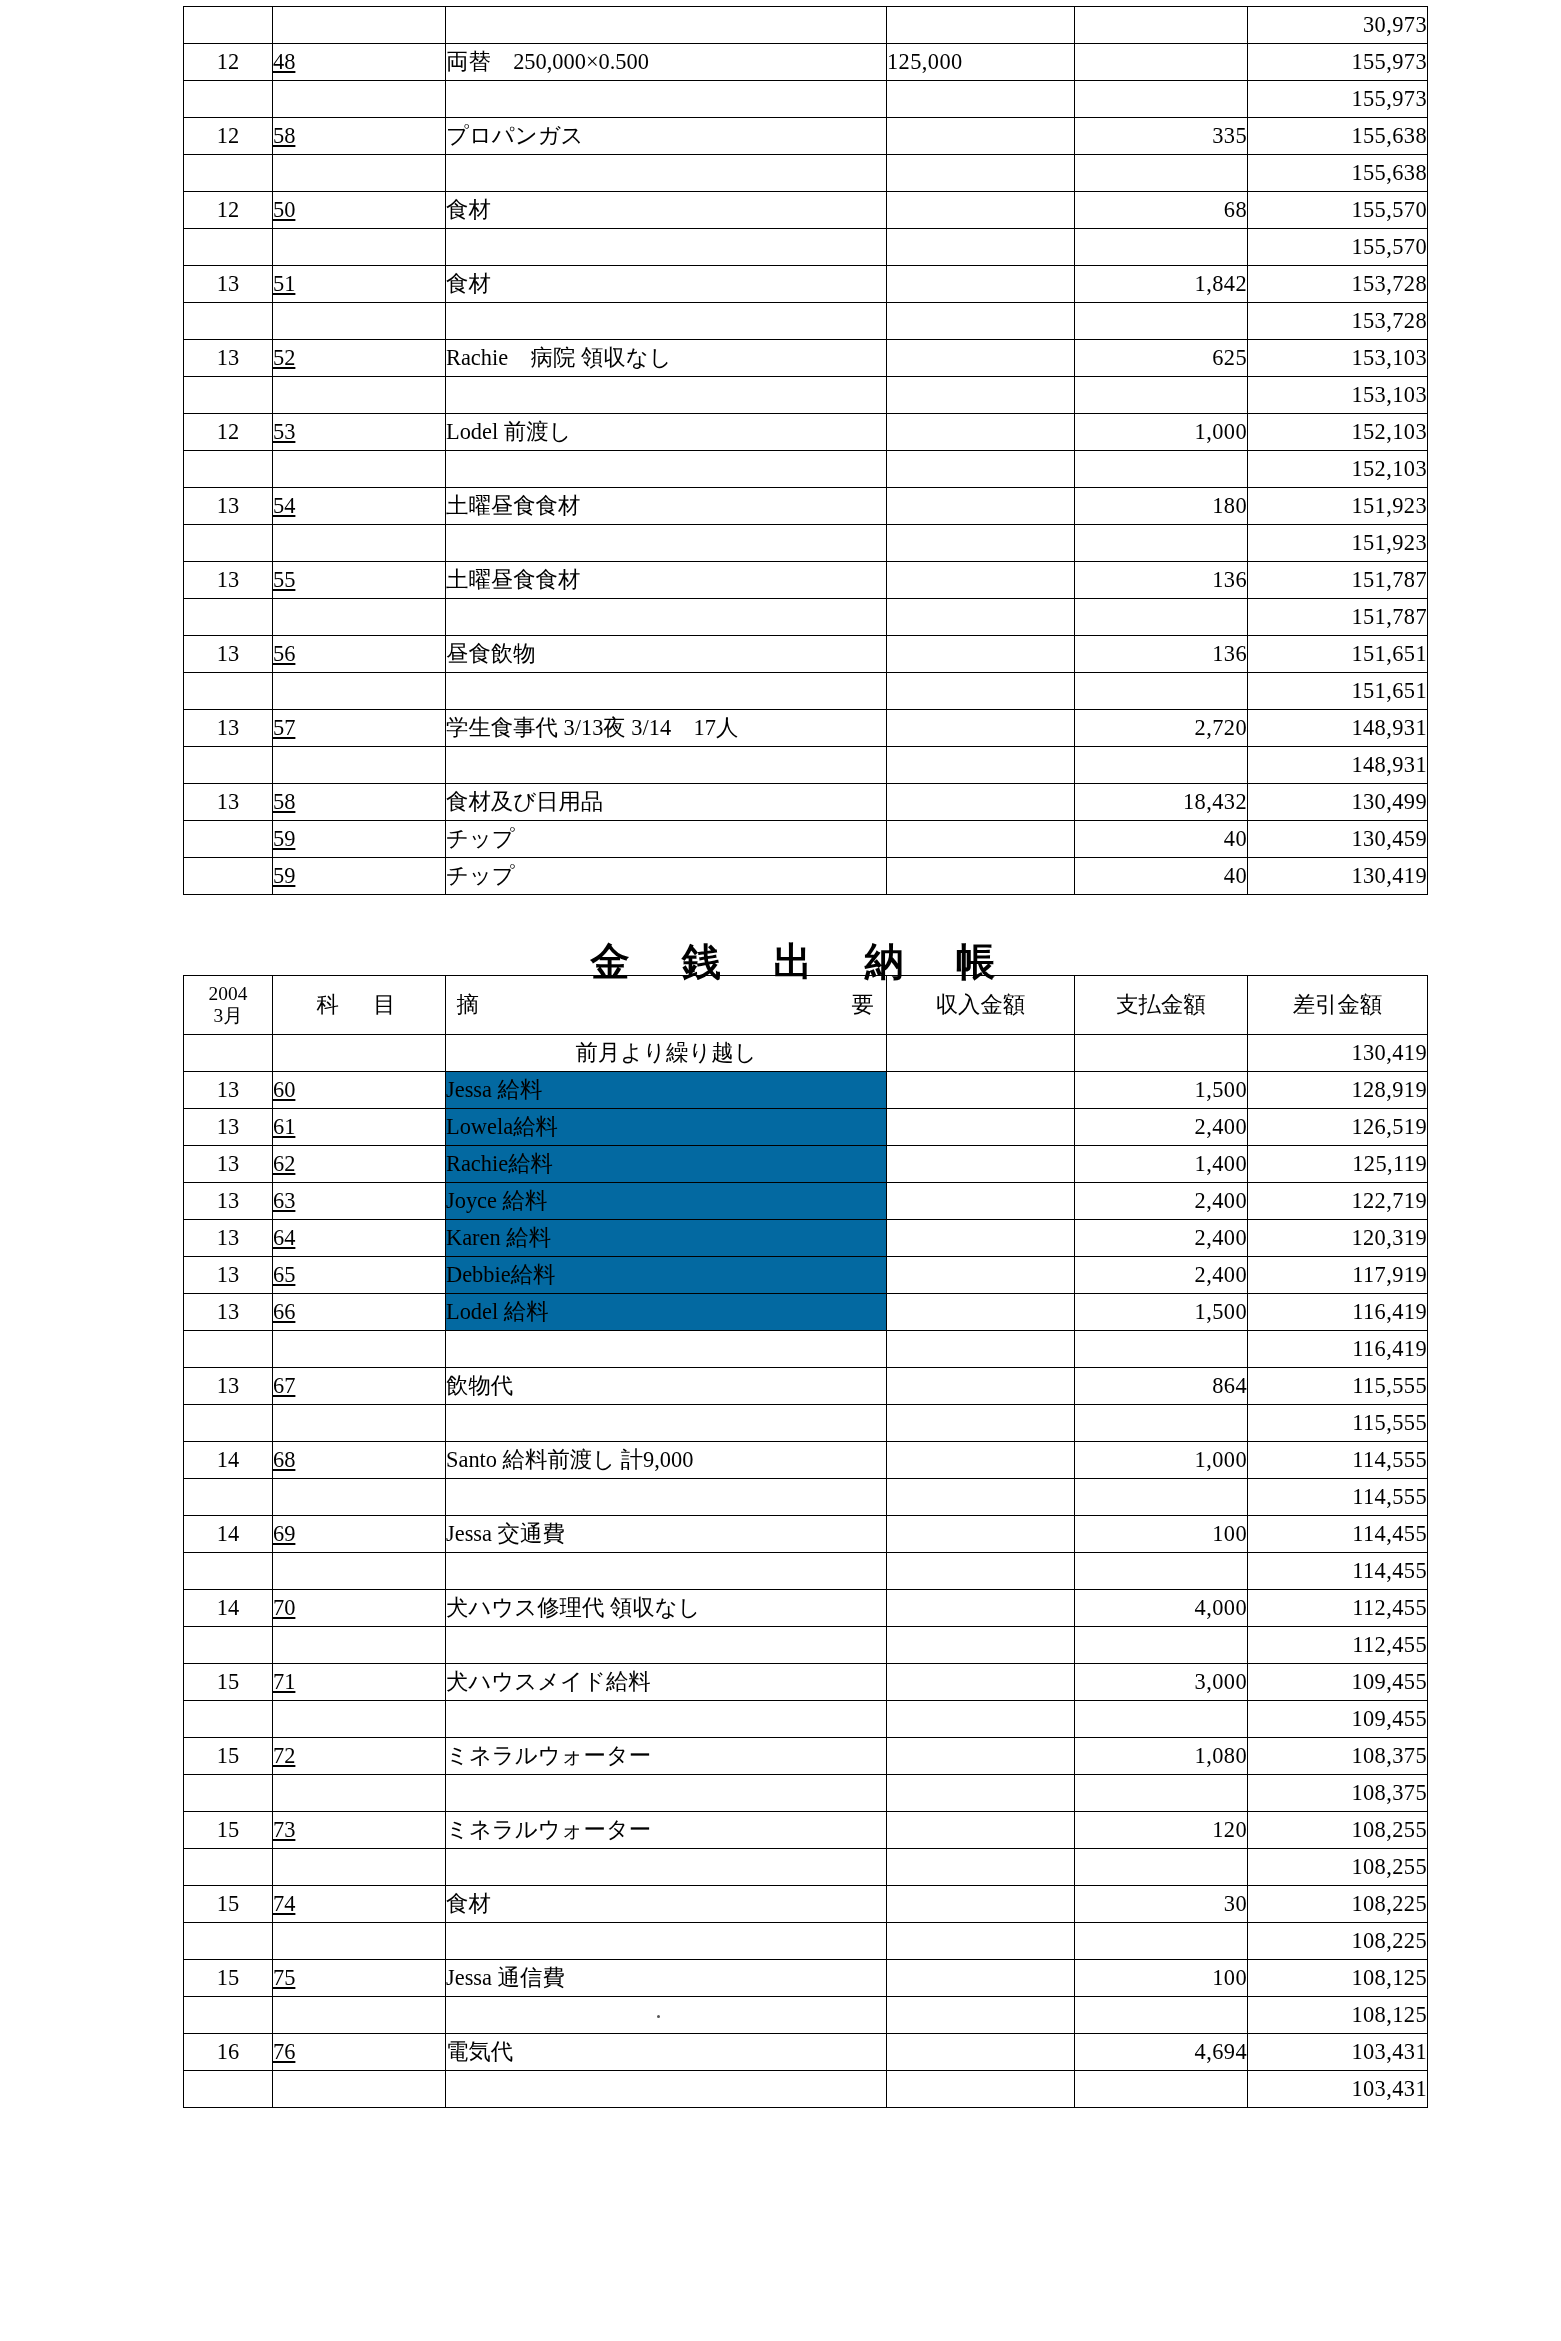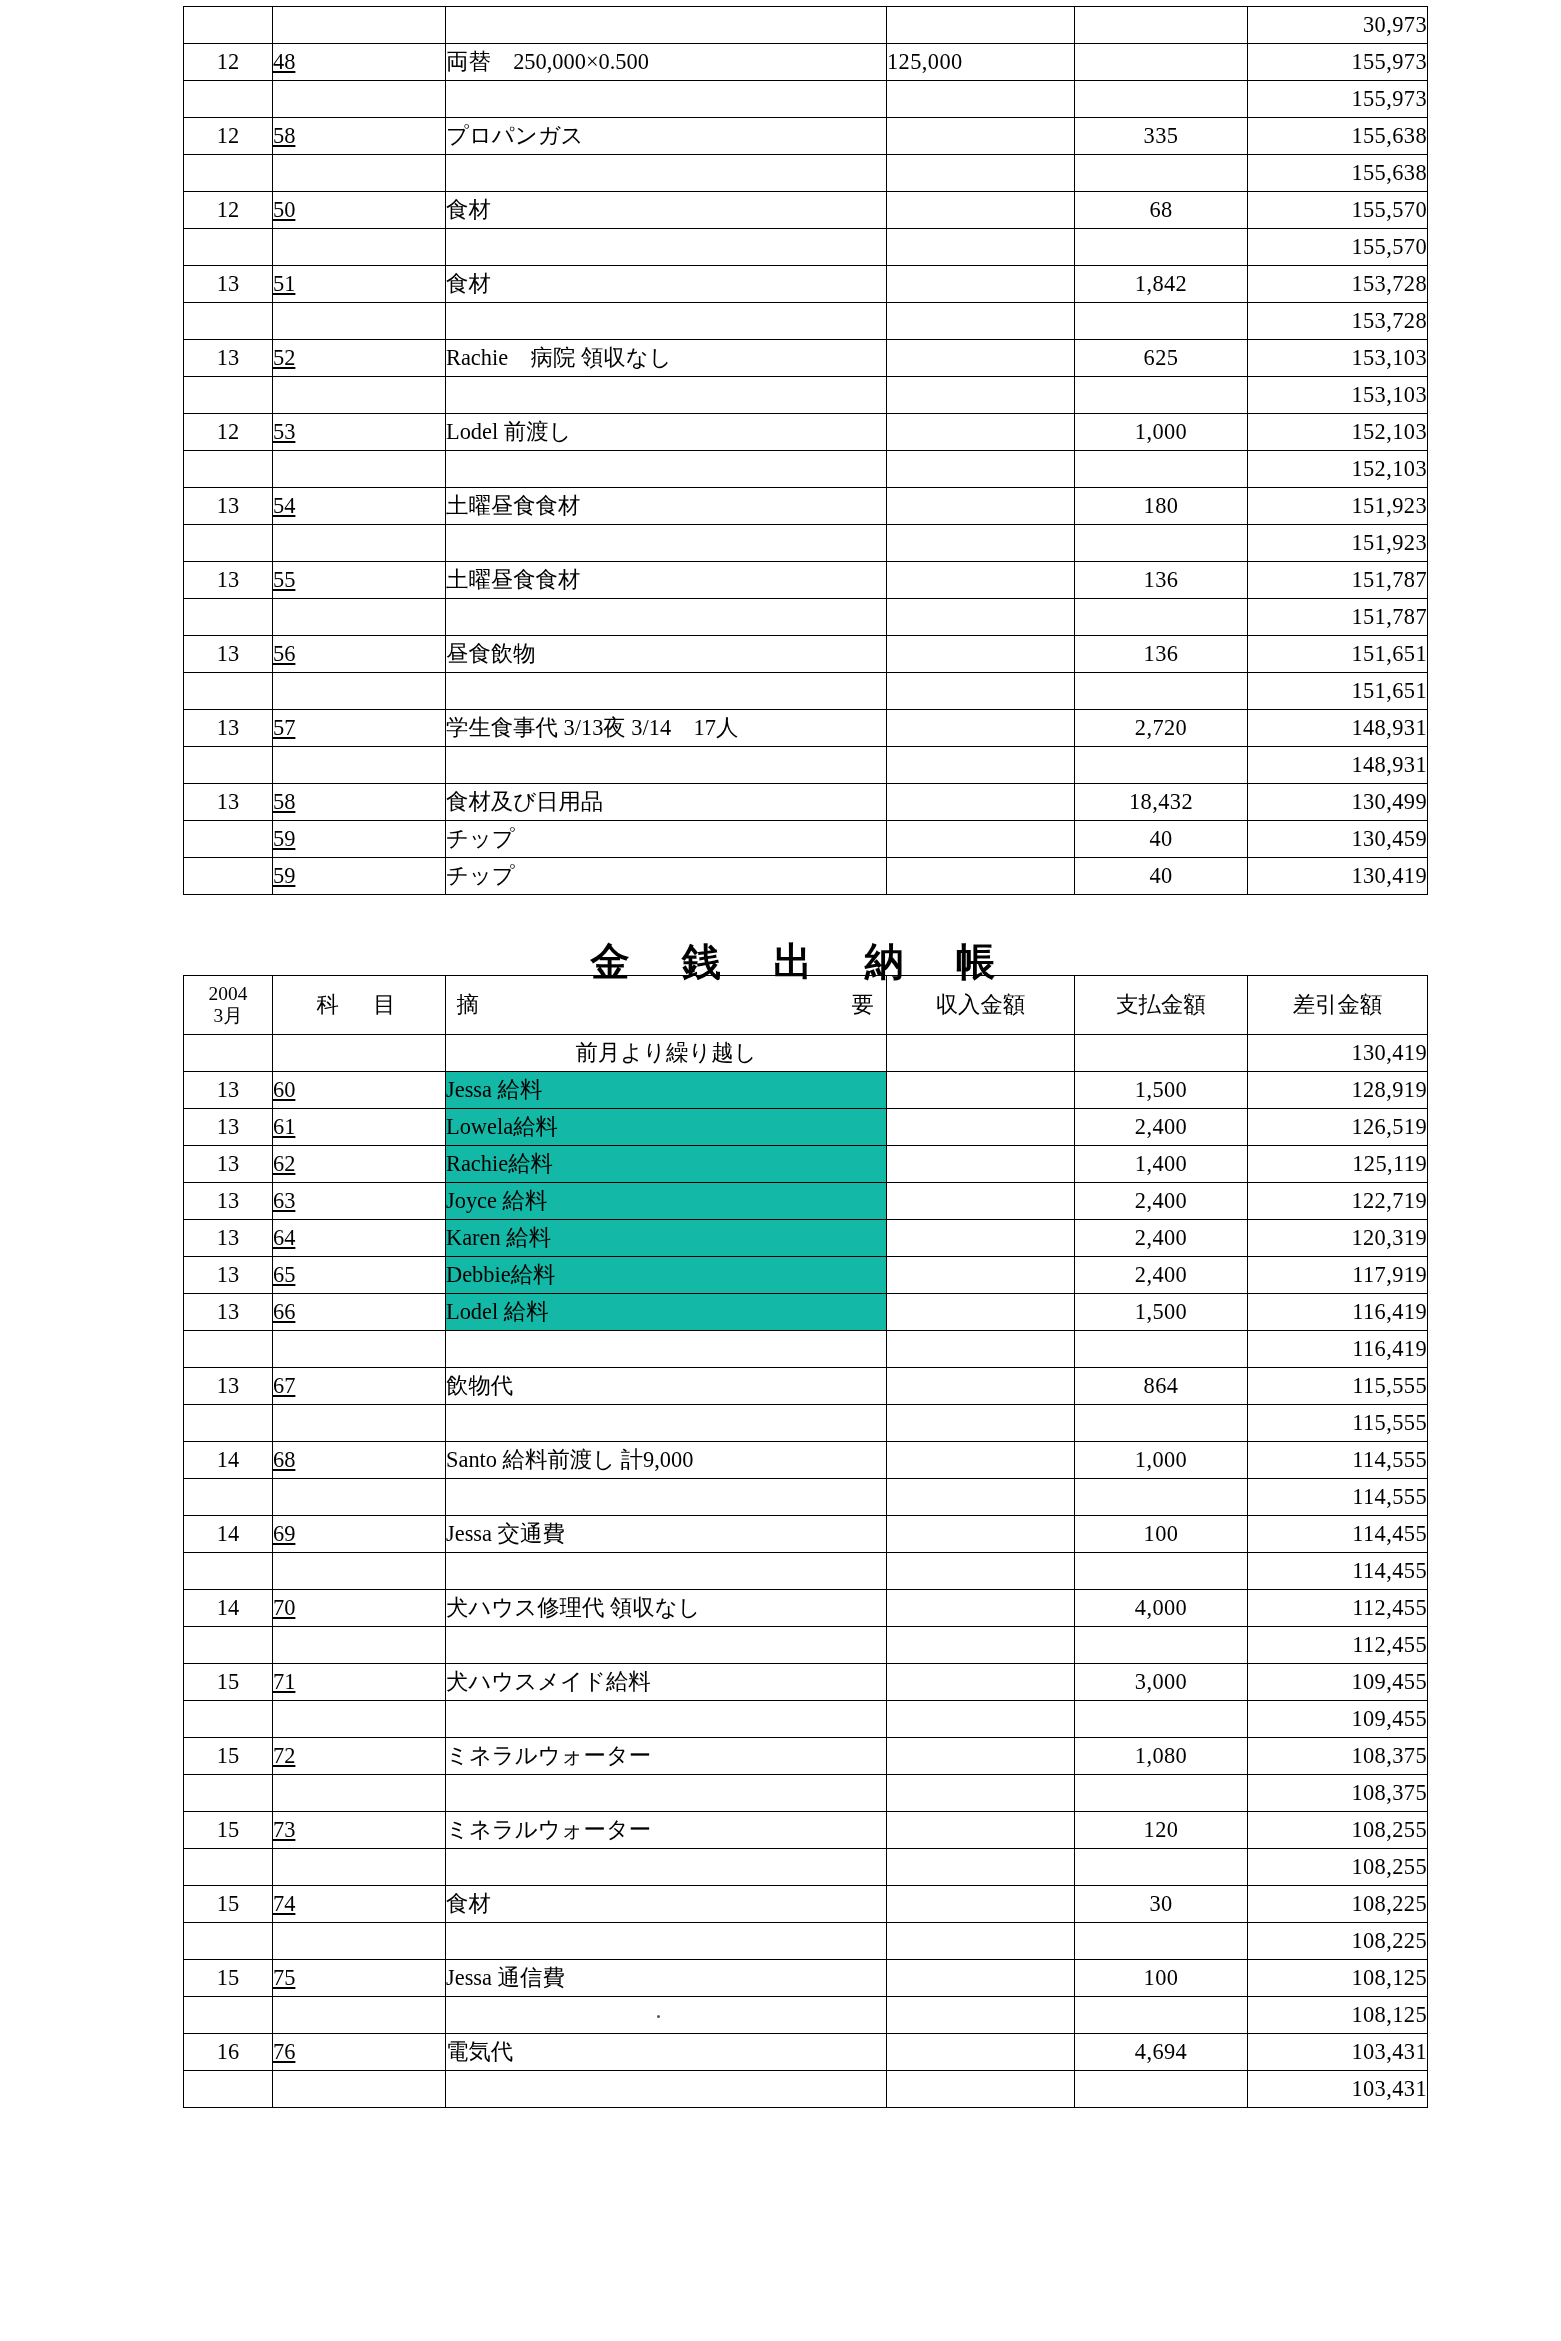--- a/index.html
+++ b/index.html
@@ -33,21 +33,21 @@
     border: 1.5px solid #000000;
     padding: 0;
     height: 36px;
     vertical-align: middle;
     font-weight: normal;
   }
   .c-day   { width: 88px; text-align: center; }
   .c-no    { width: 172px; text-align: left; text-decoration: underline; }
   .c-desc  { width: 440px; text-align: left; padding-left: 10.4px; }
   .c-in    { width: 187px; text-align: left; padding-right: 10.4px; }
-  .c-out   { width: 172px; text-align: center; padding-right: 10.4px; }
+  .c-out   { width: 172px; text-align: right; padding-right: 10.4px; }
   .c-bal   { width: 179px; text-align: right; padding-right: 12px; }
 
   .num { font-family: "Liberation Serif", "DejaVu Serif", serif; letter-spacing: 0.4px; }
 
   
   #top-table-wrap {
     position: absolute;
     left: 183px;
     top: 6px;
   }
@@ -85,21 +85,21 @@
   }
   .hdr-kamoku { letter-spacing: 6px; }
   .desc-head {
     display: flex;
     justify-content: space-between;
     padding: 0 12px 0 10.4px;
   }
   .carry {
     text-align: center;
   }
-  .shaded { background: #14b8a6; }
+  .shaded { background: #0369a1; }
   .tight td { height: 33px; }
   .dotcell { position: relative; }
   .dotcell:after {
     content: "";
     position: absolute;
     left: 48%;
     top: 50%;
     width: 3px; height: 3px;
     background: #555;
     border-radius: 50%;

